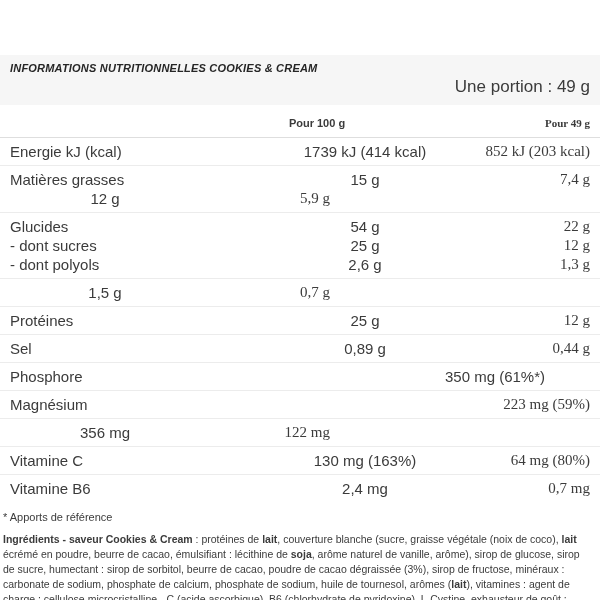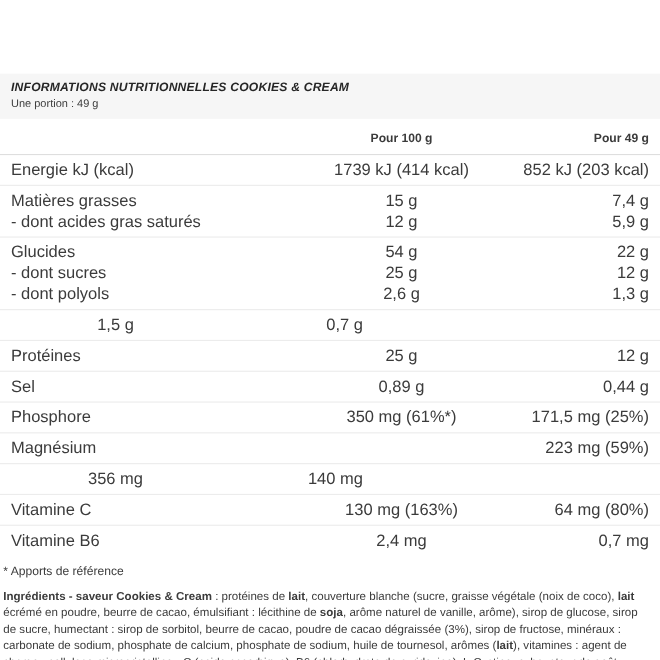--- a/index.html
+++ b/index.html
@@ -6,45 +6,46 @@
   html, body { width: 600px; height: 600px; overflow: hidden; }
   body {
     font-family: "Liberation Sans", sans-serif;
     background: #ffffff;
     color: var(--text, #3b3b3b);
   }
   .top-spacer { height: 55px; }
   .head-band {
     background: var(--band, #f6f6f6);
     padding: 7px 10px 8px 10px;
-    margin-top: 12px;
   }
   .head-title {
     font-size: 11px;
     font-weight: bold;
     font-style: italic;
     color: #262626;
     letter-spacing: 0.2px;
   }
   .head-portion {
-    font-size: 10px;
+    font-size: 17px;
     margin-top: 3px;
     color: #3b3b3b;
+    text-align: right;
   }
   .col-head {
     display: flex;
     align-items: flex-end;
     padding: 12px 10px 8px 10px;
     border-bottom: 1px solid var(--hdrline, #dedede);
     font-size: 11px;
+    gap: 48px;
   }
   .b { font-weight: bold; }
   .c-label { flex: 1; }
   .c-100 { width: 190px; text-align: center; }
-  .c-49  { width: 130px; text-align: right; }
+  .c-49  { width: 130px; text-align: right; font-family: Liberation Serif, serif; }
   .sec {
     padding: 7px 10px;
     border-bottom: 1px solid var(--divider, #ececec);
     font-size: 15px;
   }
   .sec:last-child { border-bottom: none; }
   .r { display: flex; align-items: center; line-height: 13px; }
   .r + .r { margin-top: 6px; }
   .footnote {
     font-size: 11px;
@@ -81,21 +82,20 @@
         <div class="c-49">852 kJ (203 kcal)</div>
       </div>
     </div>
     <div class="sec">
       <div class="r">
         <div class="c-label">Matières grasses</div>
         <div class="c-100">15 g</div>
         <div class="c-49">7,4 g</div>
       </div>
       <div class="r">
-        <div class="c-label">- dont acides gras saturés</div>
         <div class="c-100">12 g</div>
         <div class="c-49">5,9 g</div>
       </div>
     </div>
     <div class="sec">
       <div class="r">
         <div class="c-label">Glucides</div>
         <div class="c-100">54 g</div>
         <div class="c-49">22 g</div>
       </div>
@@ -127,33 +127,32 @@
       <div class="r">
         <div class="c-label">Sel</div>
         <div class="c-100">0,89 g</div>
         <div class="c-49">0,44 g</div>
       </div>
     </div>
     <div class="sec">
       <div class="r">
         <div class="c-label">Phosphore</div>
         <div class="c-100">350 mg (61%*)</div>
-        <div class="c-49">171,5 mg (25%)</div>
       </div>
     </div>
     <div class="sec">
       <div class="r">
         <div class="c-label">Magnésium</div>
         <div class="c-49">223 mg (59%)</div>
       </div>
     </div>
     <div class="sec">
       <div class="r">
         <div class="c-100">356 mg</div>
-        <div class="c-49">140 mg</div>
+        <div class="c-49">122 mg</div>
       </div>
     </div>
     <div class="sec">
       <div class="r">
         <div class="c-label">Vitamine C</div>
         <div class="c-100">130 mg (163%)</div>
         <div class="c-49">64 mg (80%)</div>
       </div>
     </div>
     <div class="sec">

